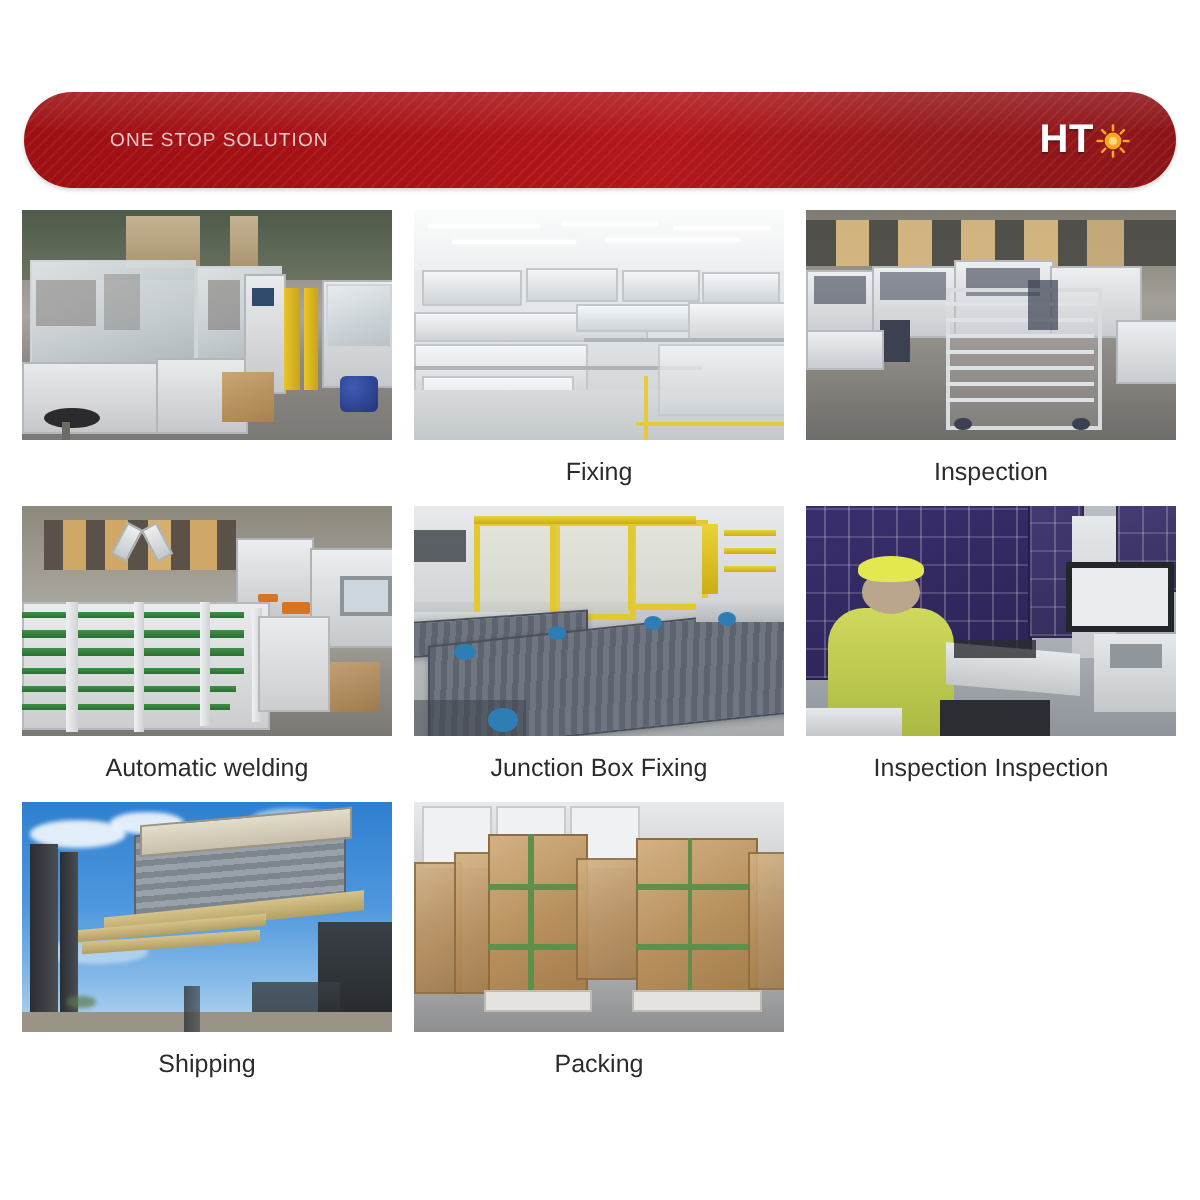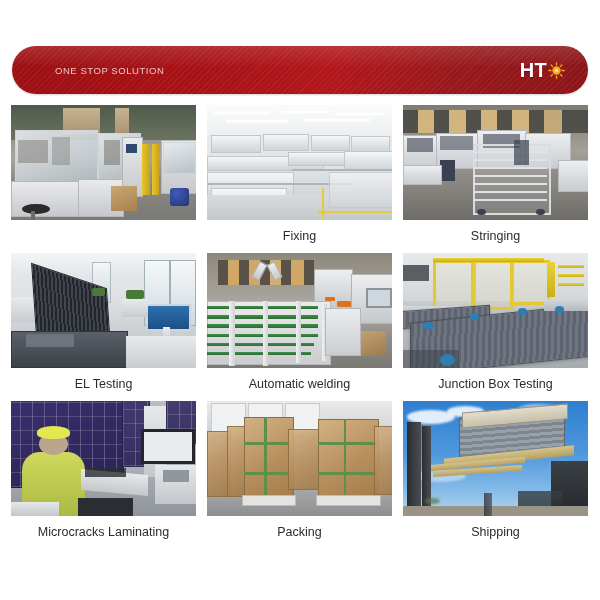--- a/index.html
+++ b/index.html
@@ -306,44 +306,23 @@
       <div class="p3-shelf" style="left:38%;top:47%;width:40%;"></div>
       <div class="p3-shelf" style="left:38%;top:54%;width:40%;"></div>
       <div class="p3-shelf" style="left:38%;top:61%;width:40%;"></div>
       <div class="p3-shelf" style="left:38%;top:68%;width:40%;"></div>
       <div class="p3-shelf" style="left:38%;top:75%;width:40%;"></div>
       <div class="p3-shelf" style="left:38%;top:82%;width:40%;"></div>
       <div class="p3-dark" style="left:40%;top:90%;width:5%;height:6%;border-radius:50%;"></div>
       <div class="p3-dark" style="left:72%;top:90%;width:5%;height:6%;border-radius:50%;"></div>
       <div class="p3-dark" style="left:60%;top:30%;width:8%;height:22%;opacity:.7;"></div>
     </div>
-    <div class="caption">Stringing</div>
-  </div>
-
-  <div class="cell">
-    <div class="photo">
-      <div class="p4-bg"></div>
-      <div class="p4-ceil"></div>
-      <div class="p4-win" style="left:72%;top:6%;width:13%;height:56%;"></div>
-      <div class="p4-win" style="left:86%;top:6%;width:13%;height:56%;"></div>
-      <div class="p4-win" style="left:44%;top:8%;width:9%;height:34%;opacity:.8;"></div>
-      <div class="p4-mach" style="left:0%;top:38%;width:26%;height:22%;"></div>
-      <div class="p4-mach" style="left:26%;top:44%;width:18%;height:16%;"></div>
-      <div class="p4-panel" style="left:14%;top:10%;width:40%;height:72%;transform:skewY(22deg) rotate(-4deg);transform-origin:left bottom;"></div>
-      <div class="p4-table" style="left:0%;top:68%;width:62%;height:30%;"></div>
-      <div class="p4-dark" style="left:8%;top:70%;width:26%;height:12%;background:#6e747c;position:absolute;"></div>
-      <div class="p4-mon" style="left:73%;top:44%;width:22%;height:20%;"></div>
-      <div class="p4-mach" style="left:82%;top:64%;width:4%;height:14%;"></div>
-      <div class="p4-mach" style="left:62%;top:72%;width:38%;height:28%;"></div>
-      <div class="p4-green" style="left:62%;top:32%;width:10%;height:8%;"></div>
-      <div class="p4-mach" style="left:60%;top:40%;width:14%;height:16%;"></div>
-      <div class="p4-green" style="left:44%;top:30%;width:7%;height:7%;"></div>
-    </div>
-    <div class="caption">EL Testing</div>
-  </div>
+    <div class="caption">Inspection</div>
+  </div>
+
 
   <div class="cell">
     <div class="photo">
       <div class="p5-bg"></div>
       <div class="p5-winrow"></div>
       <div class="p5-mach" style="left:58%;top:14%;width:20%;height:34%;"></div>
       <div class="p5-mach" style="left:78%;top:18%;width:22%;height:42%;"></div>
       <div class="p5-screen" style="left:86%;top:30%;width:12%;height:14%;"></div>
       <div class="p5-rack" style="left:0%;top:42%;width:66%;height:54%;"></div>
       <div class="p5-greenbar" style="left:0%;top:46%;width:60%;height:3%;"></div>
@@ -383,42 +362,65 @@
       <div class="p6-module" style="left:-2%;top:48%;width:48%;height:14%;transform:skewY(-4deg);"></div>
       <div class="p6-module" style="left:4%;top:52%;width:100%;height:44%;transform:skewY(-6deg);"></div>
       <div class="p6-conv" style="left:76%;top:40%;width:24%;height:10%;"></div>
       <div class="p6-roll" style="left:11%;top:60%;width:6%;height:7%;"></div>
       <div class="p6-roll" style="left:36%;top:52%;width:5%;height:6%;"></div>
       <div class="p6-roll" style="left:62%;top:48%;width:5%;height:6%;"></div>
       <div class="p6-roll" style="left:82%;top:46%;width:5%;height:6%;"></div>
       <div class="p6-dark" style="left:0%;top:84%;width:30%;height:16%;opacity:.5;"></div>
       <div class="p6-roll" style="left:20%;top:88%;width:8%;height:10%;"></div>
     </div>
-    <div class="caption">Junction Box Testing</div>
+    <div class="caption">Junction Box Fixing</div>
   </div>
 
   <div class="cell">
     <div class="photo">
       <div class="p7-bg"></div>
       <div class="p7-cell" style="left:-2%;top:-4%;width:62%;height:78%;"></div>
       <div class="p7-cell" style="left:60%;top:-4%;width:14%;height:60%;opacity:.92;"></div>
       <div class="p7-cell" style="left:84%;top:-4%;width:18%;height:40%;opacity:.9;"></div>
       <div class="p7-mach" style="left:72%;top:4%;width:12%;height:62%;"></div>
       <div class="p7-mon" style="left:70%;top:24%;width:26%;height:26%;"></div>
       <div class="p7-worker-body" style="left:6%;top:44%;width:34%;height:58%;"></div>
       <div class="p7-worker-head" style="left:15%;top:28%;width:16%;height:19%;"></div>
       <div class="p7-cap" style="left:14%;top:22%;width:18%;height:11%;"></div>
       <div class="p7-mach" style="left:38%;top:62%;width:36%;height:18%;transform:skewY(5deg);"></div>
       <div class="p7-dark" style="left:40%;top:58%;width:22%;height:8%;opacity:.8;"></div>
       <div class="p7-mach" style="left:78%;top:56%;width:22%;height:34%;"></div>
       <div class="p7-dark" style="left:82%;top:60%;width:14%;height:10%;background:#8f979d;"></div>
       <div class="p7-dark" style="left:36%;top:84%;width:30%;height:16%;"></div>
       <div class="p7-mach" style="left:0%;top:88%;width:26%;height:12%;"></div>
     </div>
-    <div class="caption">Microcracks Laminating</div>
+    <div class="caption">Inspection Inspection</div>
+  </div>
+
+  <div class="cell">
+    <div class="photo">
+      <div class="p9-sky"></div>
+      <div class="p9-cloud" style="left:2%;top:8%;width:26%;height:12%;"></div>
+      <div class="p9-cloud" style="left:24%;top:4%;width:20%;height:10%;"></div>
+      <div class="p9-cloud" style="left:62%;top:3%;width:22%;height:9%;opacity:.6;"></div>
+      <div class="p9-cloud" style="left:6%;top:60%;width:28%;height:10%;opacity:.5;"></div>
+      <div class="p9-load" style="left:30%;top:10%;width:56%;height:36%;transform:skewY(-5deg);"></div>
+      <div class="p9-loadtop" style="left:32%;top:6%;width:56%;height:12%;transform:skewY(-5deg);"></div>
+      <div class="p9-fork" style="left:22%;top:44%;width:70%;height:9%;transform:skewY(-6deg);"></div>
+      <div class="p9-fork" style="left:14%;top:52%;width:52%;height:5%;transform:skewY(-5deg);"></div>
+      <div class="p9-fork" style="left:16%;top:58%;width:48%;height:5%;transform:skewY(-4deg);"></div>
+      <div class="p9-mast" style="left:2%;top:18%;width:8%;height:82%;"></div>
+      <div class="p9-mast" style="left:10%;top:22%;width:5%;height:78%;"></div>
+      <div class="p9-truck" style="left:80%;top:52%;width:20%;height:48%;"></div>
+      <div class="p9-truck" style="left:62%;top:78%;width:24%;height:22%;opacity:.8;"></div>
+      <div class="p9-ground"></div>
+      <div class="p9-mast" style="left:44%;top:80%;width:4%;height:20%;opacity:.75;"></div>
+      <div class="p9-cloud" style="left:12%;top:84%;width:8%;height:6%;background:#5e7a4a;opacity:.7;"></div>
+    </div>
+    <div class="caption">Shipping</div>
   </div>
 
   <div class="cell">
     <div class="photo">
       <div class="p8-bg"></div>
       <div class="p8-wall"></div>
       <div class="p8-winpanel" style="left:2%;top:2%;width:18%;height:26%;"></div>
       <div class="p8-winpanel" style="left:22%;top:2%;width:18%;height:26%;"></div>
       <div class="p8-winpanel" style="left:42%;top:2%;width:18%;height:26%;"></div>
       <div class="p8-floor"></div>
@@ -433,36 +435,13 @@
       <div class="p8-crate" style="left:60%;top:16%;width:32%;height:68%;"></div>
       <div class="p8-strap" style="left:60%;top:36%;width:32%;height:2%;"></div>
       <div class="p8-strap" style="left:60%;top:62%;width:32%;height:2%;"></div>
       <div class="p8-strap" style="left:74%;top:16%;width:1.4%;height:68%;"></div>
       <div class="p8-pallet" style="left:59%;top:82%;width:34%;height:8%;"></div>
       <div class="p8-crate" style="left:90%;top:22%;width:10%;height:58%;opacity:.88;"></div>
     </div>
     <div class="caption">Packing</div>
   </div>
 
-  <div class="cell">
-    <div class="photo">
-      <div class="p9-sky"></div>
-      <div class="p9-cloud" style="left:2%;top:8%;width:26%;height:12%;"></div>
-      <div class="p9-cloud" style="left:24%;top:4%;width:20%;height:10%;"></div>
-      <div class="p9-cloud" style="left:62%;top:3%;width:22%;height:9%;opacity:.6;"></div>
-      <div class="p9-cloud" style="left:6%;top:60%;width:28%;height:10%;opacity:.5;"></div>
-      <div class="p9-load" style="left:30%;top:10%;width:56%;height:36%;transform:skewY(-5deg);"></div>
-      <div class="p9-loadtop" style="left:32%;top:6%;width:56%;height:12%;transform:skewY(-5deg);"></div>
-      <div class="p9-fork" style="left:22%;top:44%;width:70%;height:9%;transform:skewY(-6deg);"></div>
-      <div class="p9-fork" style="left:14%;top:52%;width:52%;height:5%;transform:skewY(-5deg);"></div>
-      <div class="p9-fork" style="left:16%;top:58%;width:48%;height:5%;transform:skewY(-4deg);"></div>
-      <div class="p9-mast" style="left:2%;top:18%;width:8%;height:82%;"></div>
-      <div class="p9-mast" style="left:10%;top:22%;width:5%;height:78%;"></div>
-      <div class="p9-truck" style="left:80%;top:52%;width:20%;height:48%;"></div>
-      <div class="p9-truck" style="left:62%;top:78%;width:24%;height:22%;opacity:.8;"></div>
-      <div class="p9-ground"></div>
-      <div class="p9-mast" style="left:44%;top:80%;width:4%;height:20%;opacity:.75;"></div>
-      <div class="p9-cloud" style="left:12%;top:84%;width:8%;height:6%;background:#5e7a4a;opacity:.7;"></div>
-    </div>
-    <div class="caption">Shipping</div>
-  </div>
-
 </div>
 
 </body></html>

